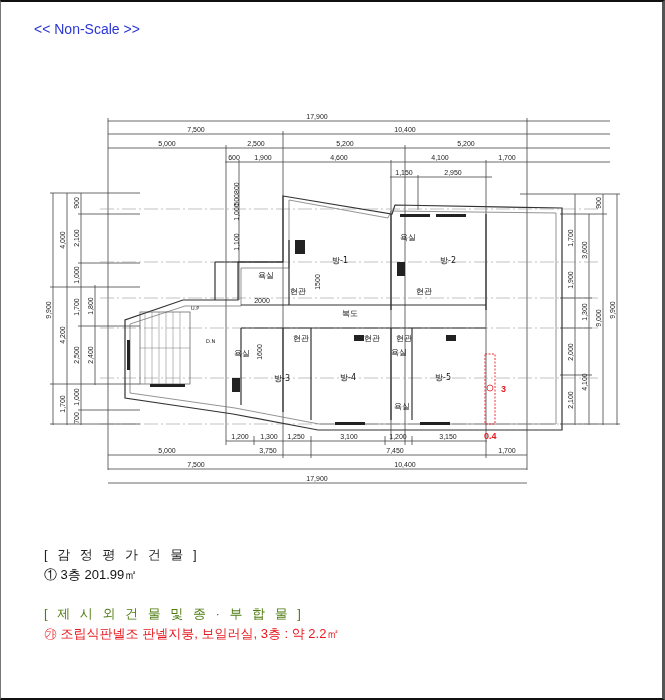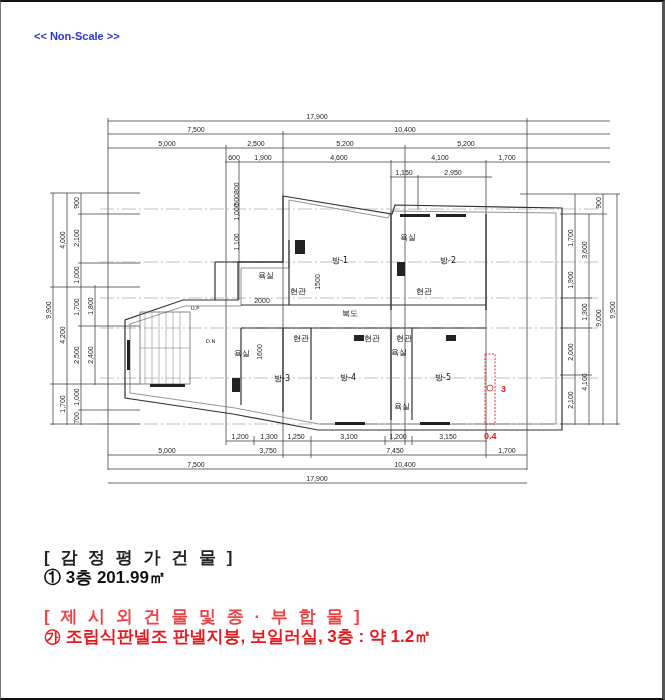--- a/index.html
+++ b/index.html
@@ -1,25 +1,25 @@
 <!DOCTYPE html>
 <html><head>
 <meta charset="utf-8">
 <style>
   html,body{margin:0;padding:0;background:#fff;}
   body{width:665px;height:700px;position:relative;overflow:hidden;font-family:"Liberation Sans",sans-serif;}
   .frame{position:absolute;left:0;top:0;width:663px;height:698px;border-top:2px solid #111;border-left:1px solid #777;border-right:3px solid #555;border-bottom:2px solid #111;box-sizing:border-box;width:665px;height:700px;}
-  .nonscale{position:absolute;left:34px;top:30px;color:#2a35d6;font-weight:bold;font-size:11px;}
+  .nonscale{position:absolute;left:34px;top:21px;color:#2a35d6;font-weight:normal;font-size:14px;}
   svg.plan{position:absolute;left:0;top:0;}
   .dim{font-family:"Liberation Sans",sans-serif;font-size:7px;fill:#222;}
   .room{font-family:"DejaVu Sans",sans-serif;font-size:8px;fill:#111;}
-  .legend{position:absolute;left:44px;font-weight:bold;font-size:17px;}
+  .legend{position:absolute;left:44px;font-weight:normal;font-size:13px;}
   .legend.title1{top:546px;color:#222;letter-spacing:3px;}
   .legend.item1{top:566px;color:#111;}
-  .legend.title2{top:605px;color:#ef4444;letter-spacing:3px;}
+  .legend.title2{top:605px;color:#4d7c0f;letter-spacing:3px;}
   .legend.item2{top:625px;color:#e8191e;}
 </style>
 </head>
 <body>
 
 <div class="frame"></div>
 <div class="nonscale">&lt;&lt; Non-Scale &gt;&gt;</div>
 
 <svg class="plan" width="665" height="530" viewBox="0 0 665 530">
   <g stroke="#444" stroke-width="0.8" fill="none">
@@ -211,13 +211,13 @@
     <rect x="485" y="354" width="10" height="70" fill="none" stroke="#e8191e" stroke-width="0.9" stroke-dasharray="2,1.5"></rect>
     <circle cx="490" cy="388" r="3" fill="none" stroke="#e8191e" stroke-width="0.8"></circle>
     <text x="501" y="392" fill="#e8191e" font-size="9" font-weight="bold" font-family="Liberation Sans, sans-serif">3</text>
     <text x="484" y="439" fill="#e8191e" font-size="9" font-weight="bold" font-family="Liberation Sans, sans-serif">0.4</text>
   </g>
 </svg>
 
 <div class="legend title1">[ 감 정 평 가 건 물 ]</div>
 <div class="legend item1">① 3층 201.99㎡</div>
 <div class="legend title2">[ 제 시 외 건 물 및 종 · 부 합 물 ]</div>
-<div class="legend item2">㉮ 조립식판넬조 판넬지붕, 보일러실, 3층 : 약 1.2㎡</div>
+<div class="legend item2">㉮ 조립식판넬조 판넬지붕, 보일러실, 3층 : 약 2.2㎡</div>
 
 </body></html>

